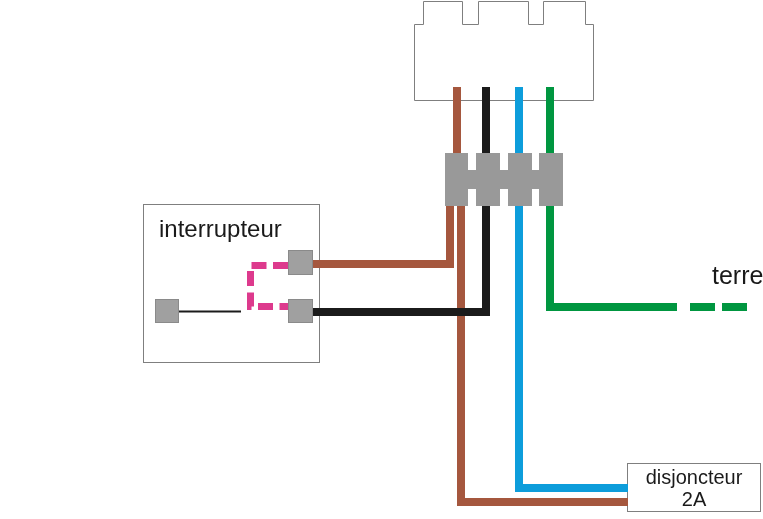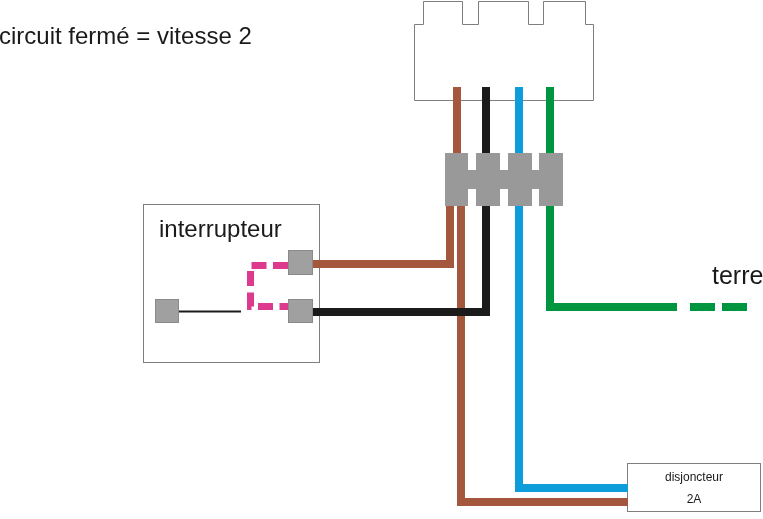--- a/index.html
+++ b/index.html
@@ -14,21 +14,21 @@
   }
   .stage svg { position: absolute; left: 0; top: 0; }
   .label { position: absolute; white-space: nowrap; line-height: 1.1; }
   .label-title { left: -1px; top: 23px; font-size: 24px; }
   .label-vmc { left: 414px; top: 39px; width: 167px; text-align: right; font-size: 25px; }
   .label-switch { left: 159px; top: 216px; font-size: 24px; }
   .label-earth { left: 673px; top: 262px; font-size: 25px; margin-left: 39px; }
   .breaker-text {
     position: absolute; left: 627px; top: 463px; width: 134px; height: 49px;
     display: flex; flex-direction: column; align-items: center; justify-content: center;
-    font-size: 12px; line-height: 22px; text-align: center;
+    font-size: 20px; line-height: 22px; text-align: center;
   }
 </style>
 </head>
 <body>
 
 <div class="stage">
 
   <svg width="763" height="519" viewBox="0 0 763 519">
 
     <path d="M414.5 100.5 L414.5 24.5 L423.5 24.5 L423.5 1.5 L462.5 1.5 L462.5 24.5 L478.5 24.5 L478.5 1.5 L528.5 1.5 L528.5 24.5 L543.5 24.5 L543.5 1.5 L585.5 1.5 L585.5 24.5 L593.5 24.5 L593.5 100.5 Z" fill="#ffffff" stroke-width="1" stroke="#7f7f7f"></path>
@@ -69,21 +69,20 @@
       <rect x="532" y="170" width="7" height="19" fill="#999999"></rect>
     </g>
 
     <line x1="178" y1="311.5" x2="241" y2="311.5" stroke-width="2" stroke="#1b1b1b"></line>
     <path d="M288 265.5 L250.5 265.5 L250.5 306.5 L288 306.5" fill="none" stroke-width="7" stroke-dasharray="15 6.5" stroke="#dd3a8d"></path>
     <rect x="155.5" y="299.5" width="23" height="23" stroke="#8a8a8a" stroke-width="1" fill="#a0a0a0"></rect>
     <rect x="288.5" y="250.5" width="24" height="24" stroke="#8a8a8a" stroke-width="1" fill="#a0a0a0"></rect>
     <rect x="288.5" y="299.5" width="24" height="23" stroke="#8a8a8a" stroke-width="1" fill="#a0a0a0"></rect>
   </svg>
 
-  <div class="label label-title">circuit fermé = vitesse 2</div>
   <div class="label label-switch">interrupteur</div>
   <div class="label label-earth">terre</div>
   <div class="breaker-text">
     <span>disjoncteur</span>
     <span>2A</span>
   </div>
 
 </div>
 
 </body></html>

